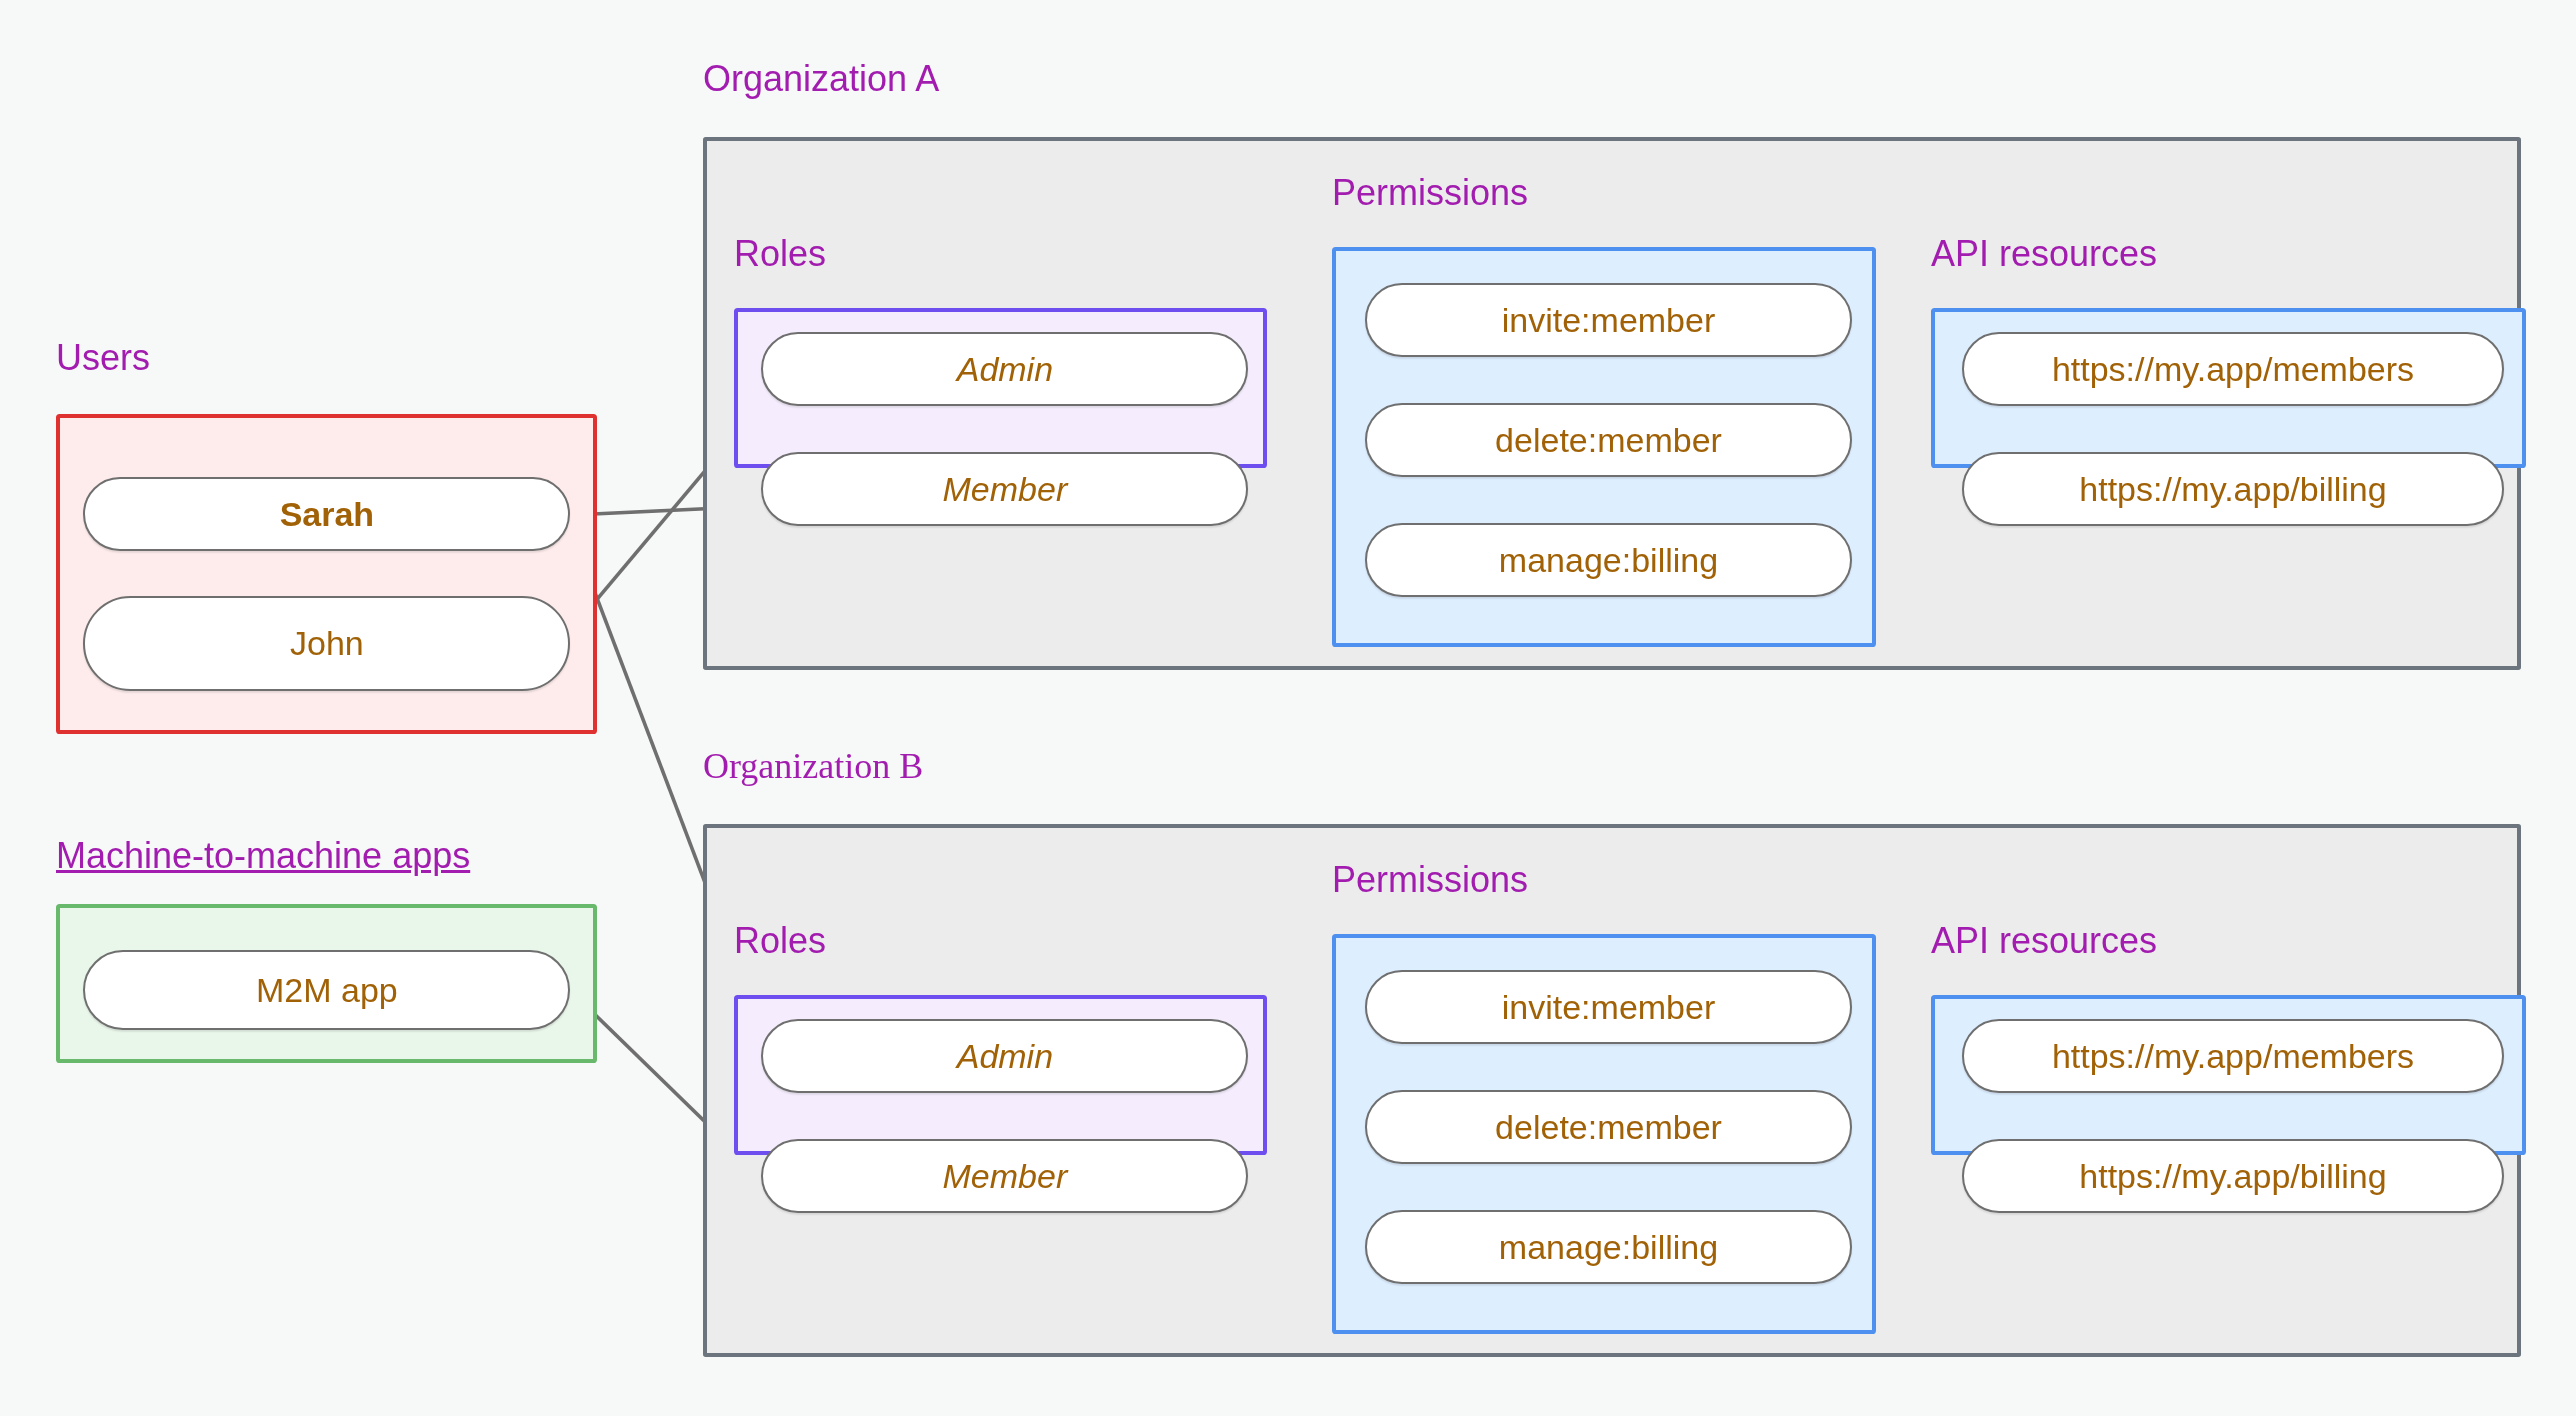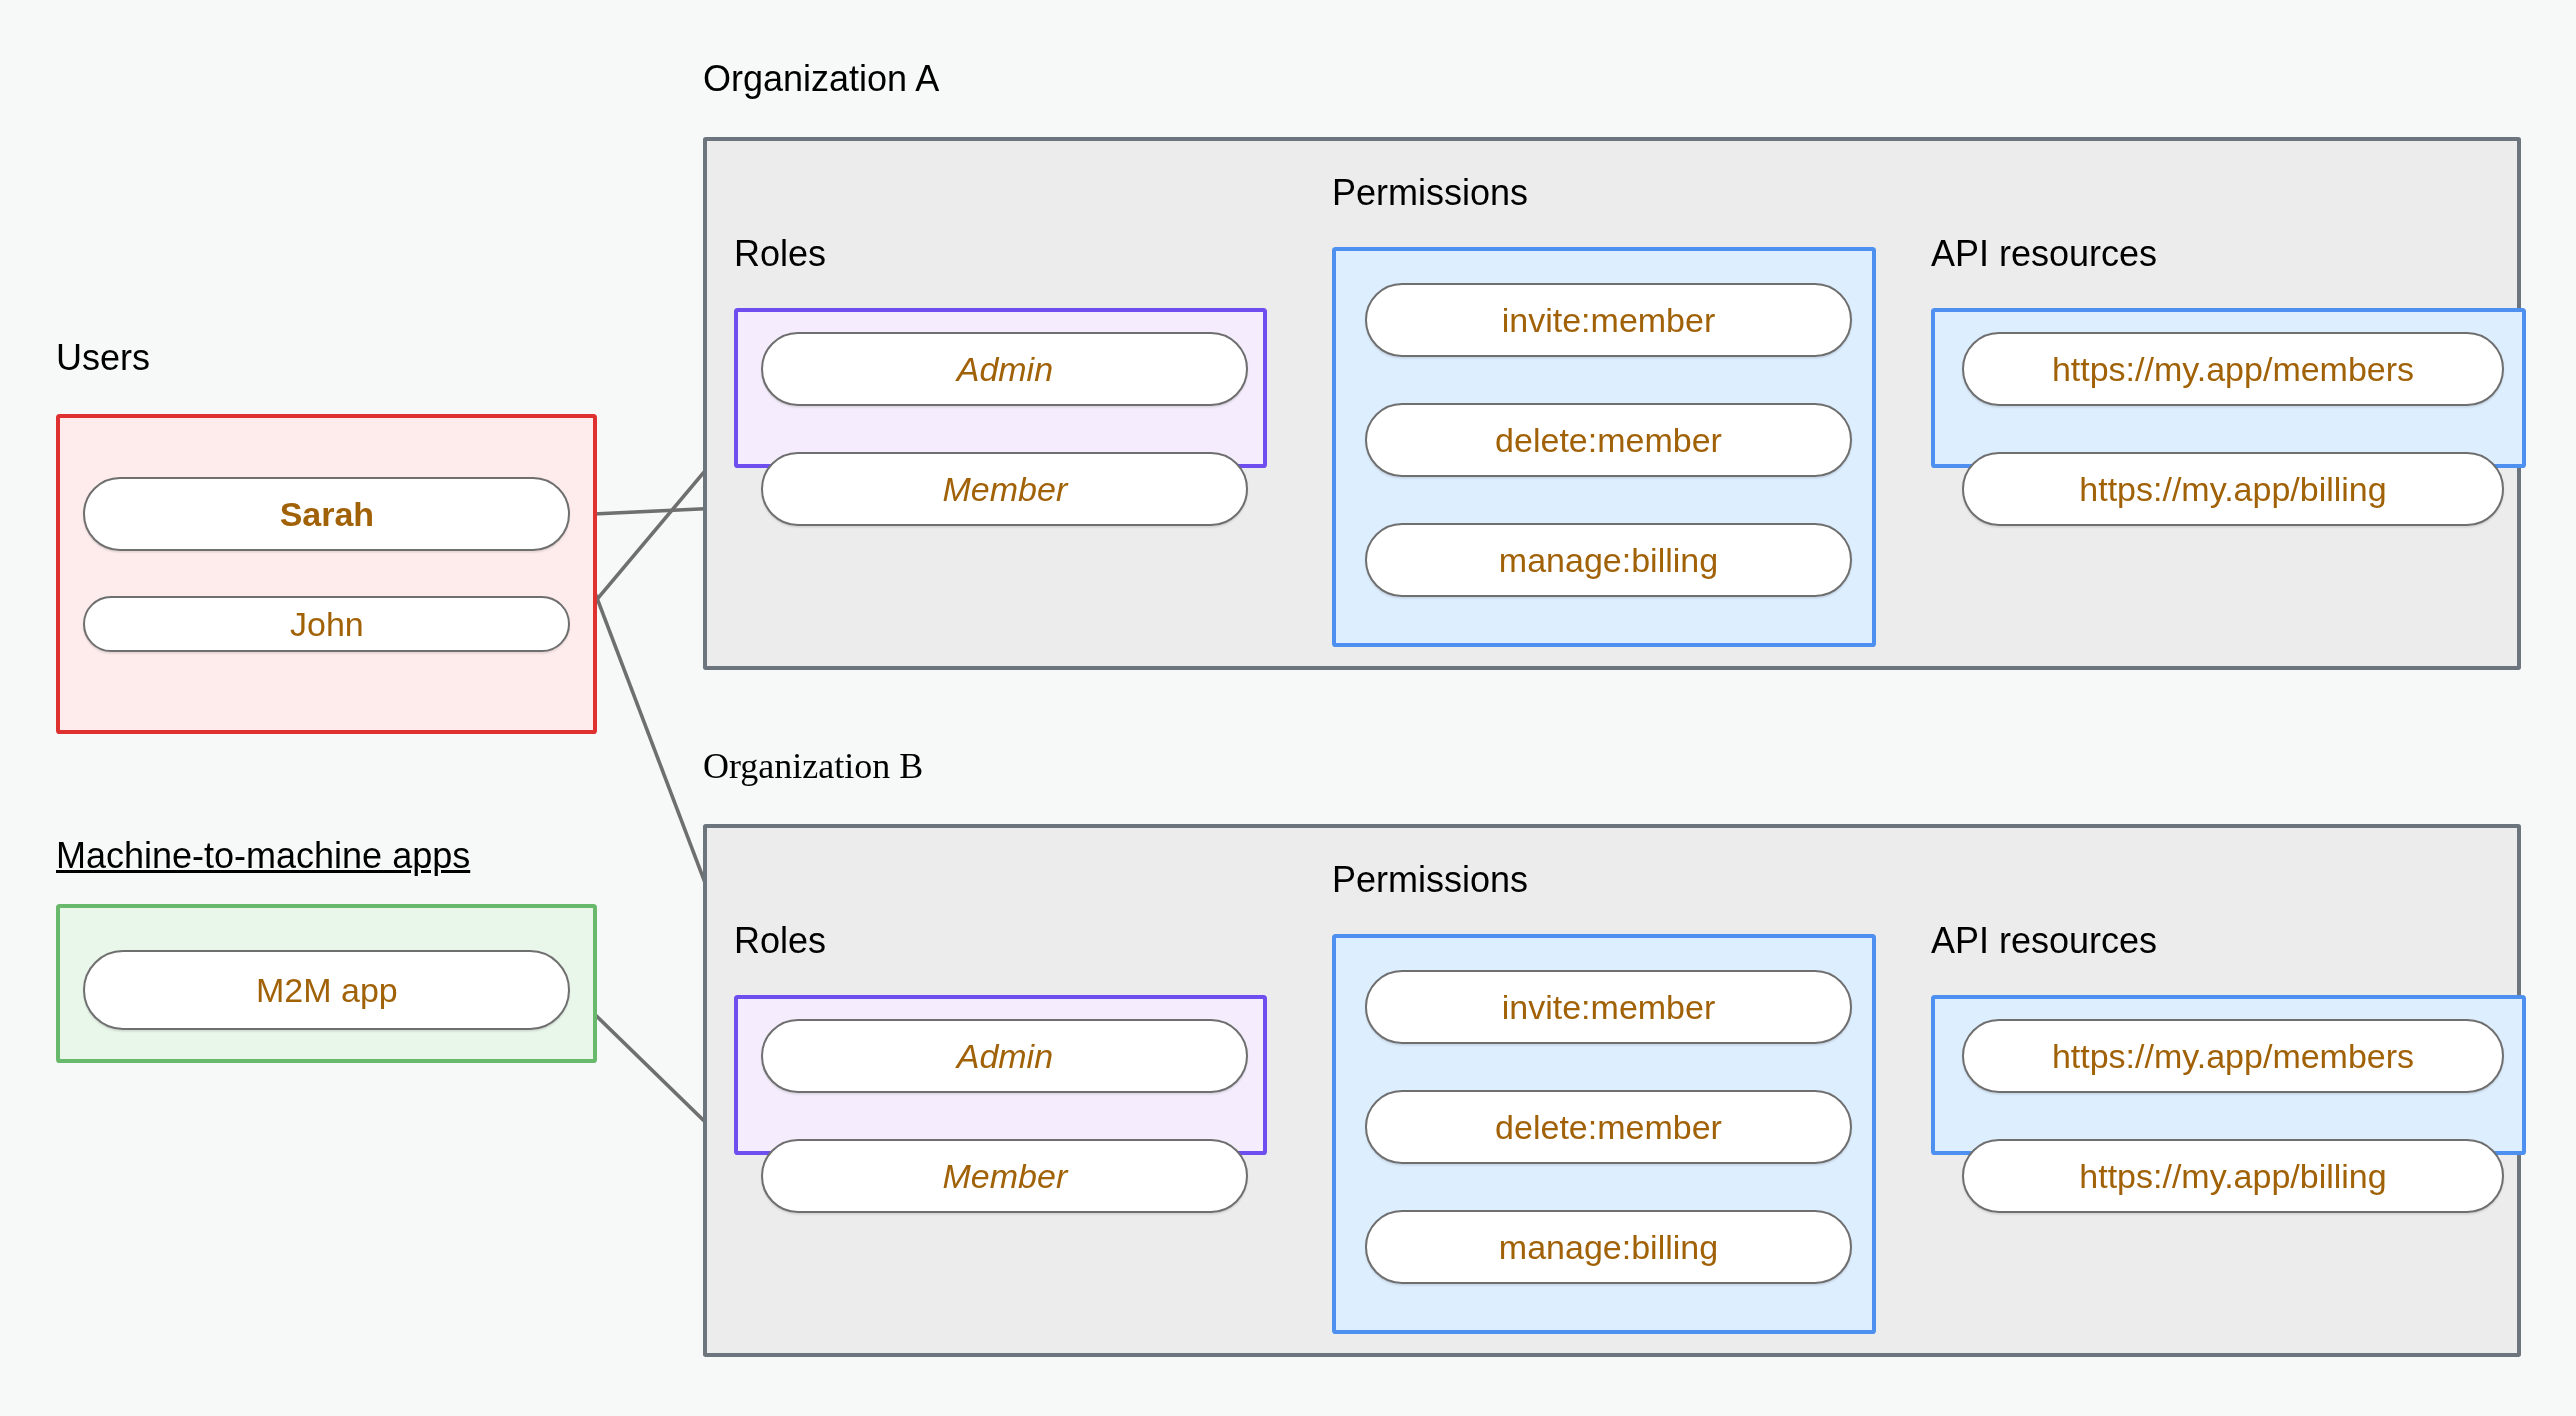--- a/index.html
+++ b/index.html
@@ -12,21 +12,21 @@
     width: 2576px;
     height: 1416px;
     background: #f7f8f8;
     font-family: "Liberation Sans", sans-serif;
     overflow: hidden;
   }
   
   .group-label {
     position: absolute;
     font-size: 36px;
-    color: #000000;
+    color: #a21caf;
     white-space: nowrap;
     line-height: 1;
   }
   
   .box {
     position: absolute;
     box-sizing: border-box;
     border-style: solid;
     border-radius: 3.6px;
   }
@@ -127,21 +127,21 @@
     <line x1="2035" y1="1257" x2="2178" y2="1190"></line>
     <circle cx="2178" cy="1190" r="11"></circle>
     <line x1="2035" y1="1389" x2="2178" y2="1323"></line>
     <circle cx="2178" cy="1323" r="11"></circle>
   </svg>
 
   <div class="group-label" style="left:56px; top:340px;">Users</div>
 
   <div class="box users-box" style="left:56px; top:414px; width:541px; height:320px;">
     <div class="pill" style="left:23.4px; top:59px; width:487px; height:74px;font-weight:bold;">Sarah</div>
-    <div class="pill" style="left:23.4px; top:178px; width:487px; height:56px;">John</div>
+    <div class="pill" style="left:23.4px; top:178px; width:487px; height:95px;">John</div>
   </div>
 
   <div class="group-label" style="left:56px; top:838px;text-decoration:underline;">Machine-to-machine apps</div>
 
   <div class="box m2m-box" style="left:56px; top:904px; width:541px; height:159px;">
     <div class="pill" style="left:23.4px; top:42px; width:487px; height:80px;">M2M app</div>
   </div>
 
   <div class="group-label" style="left:703px; top:61px;">Organization A</div>
 

